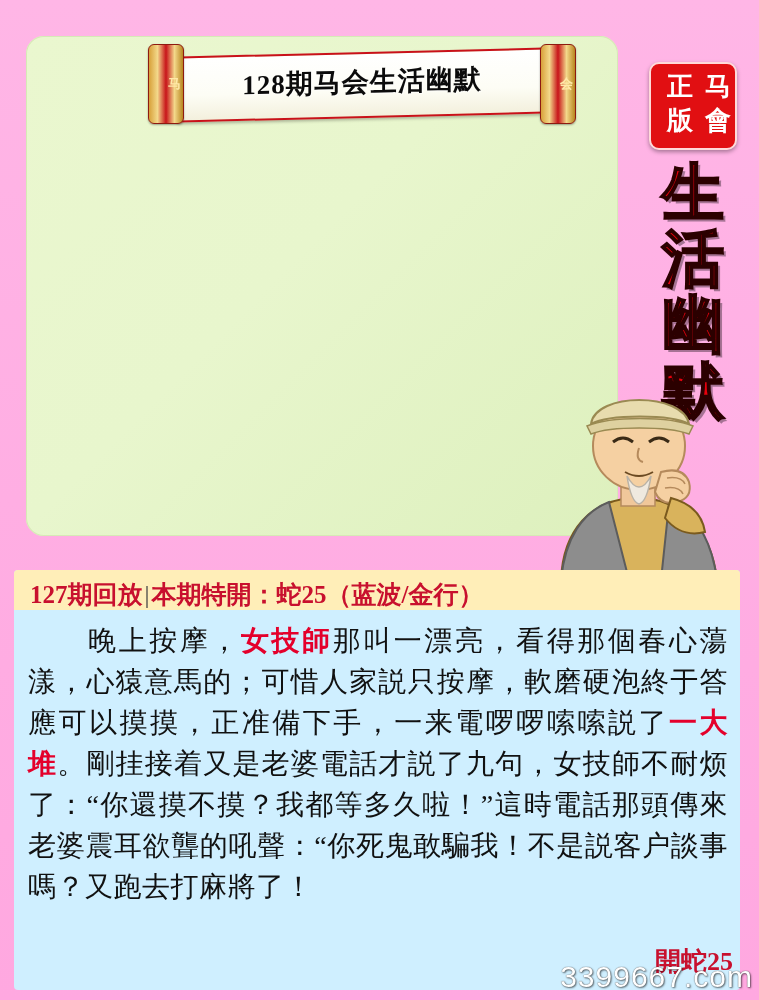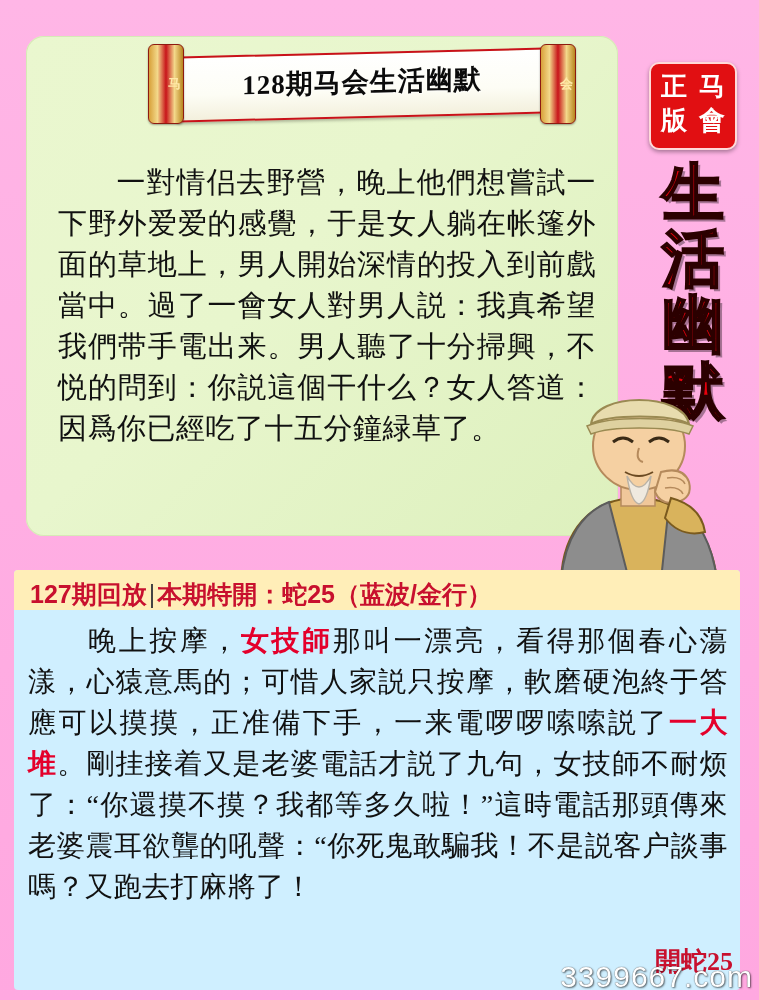--- a/index.html
+++ b/index.html
@@ -142,21 +142,21 @@
   }
   .seal .col {
     position: absolute;
     top: 6px;
     width: 38px;
     height: 70px;
     color: #fff;
     font-size: 26px;
     line-height: 34px;
     font-weight: bold;
-    text-align: center;
+    text-align: right;
     font-family: "Liberation Serif", serif;
   }
   .seal .col.l { left: 4px; }
   .seal .col.r { right: 4px; }
 
   
   .figure {
     position: absolute;
     right: 8px;
     bottom: 420px;
@@ -183,21 +183,21 @@
     background: #ffeeb8;
     border-radius: 4px 4px 0 0;
   }
   .headline {
     position: absolute;
     left: 30px;
     top: 578px;
     font-size: 25px;
     color: #c8102e;
     font-weight: bold;
-    font-family: Liberation Sans, sans-serif;
+    font-family: Liberation Serif, serif;
     white-space: nowrap;
   }
   .headline .sep { color: #444; font-weight: normal; padding: 0 2px; }
 
   .bottom-text {
     position: absolute;
     left: 28px;
     top: 620px;
     width: 700px;
     font-size: 28px;
@@ -267,23 +267,20 @@
     <div class="col r">马會</div>
   </div>
 
   <div class="vtitle">
     <span>生</span>
     <span>活</span>
     <span>幽</span>
     <span>默</span>
   </div>
 
-  <div class="joke-text">
-    <span class="indent"></span><span>一對情侣去野營，晚上他們想嘗試一下野外爱爱的感覺，于是女人躺在帐篷外面的草地上，男人開始深情的投入到前戲當中。過了一會女人對男人説：我真希望我們带手電出来。男人聽了十分掃興，不悦的問到：你説這個干什么？女人答道：因爲你已經吃了十五分鐘緑草了。</span>
-  </div>
 
   <div class="figure">
     <svg width="230" height="200" viewBox="0 0 230 200" xmlns="http://www.w3.org/2000/svg">
 
       <path d="M40 200 C42 150 70 120 112 118 C156 116 190 146 196 200 Z" fill="#d9b35c" stroke="#7a5a1e" stroke-width="2"></path>
       <path d="M40 200 C44 158 62 132 88 122 L108 200 Z" fill="#8d8d8d" stroke="#5c5c5c" stroke-width="2"></path>
       <path d="M196 200 C190 156 172 132 148 124 L140 200 Z" fill="#8d8d8d" stroke="#5c5c5c" stroke-width="2"></path>
 
       <rect x="100" y="96" width="34" height="30" fill="#f0c79a" stroke="#b58a5c" stroke-width="1.5"></rect>
 

